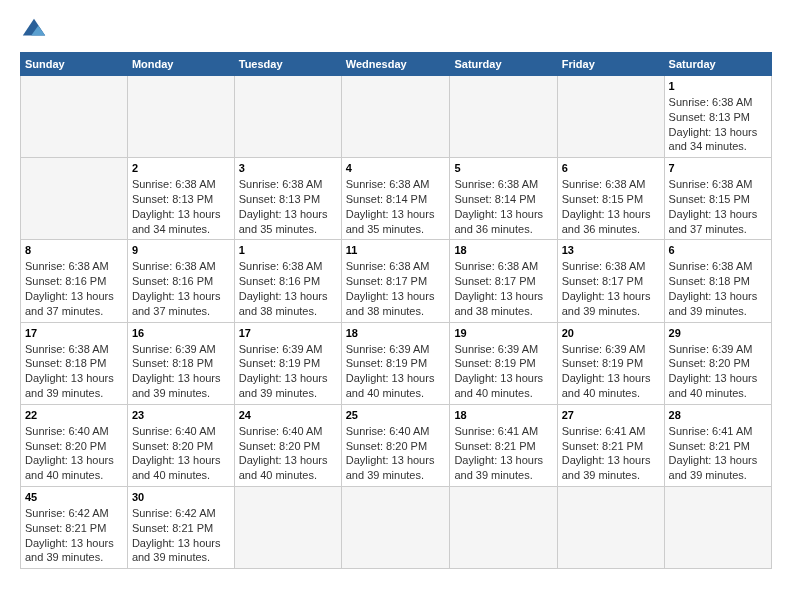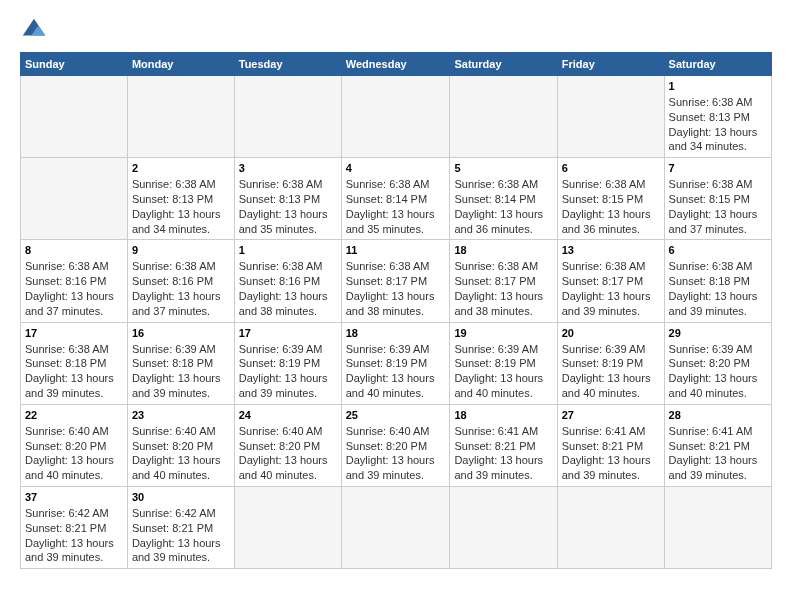--- a/index.html
+++ b/index.html
@@ -255,21 +255,21 @@
             <span class="day-num">27</span>
             <div class="day-info">Sunrise: 6:41 AM<br>Sunset: 8:21 PM<br>Daylight: 13 hours and 39 minutes.</div>
           </td>
           <td>
             <span class="day-num">28</span>
             <div class="day-info">Sunrise: 6:41 AM<br>Sunset: 8:21 PM<br>Daylight: 13 hours and 39 minutes.</div>
           </td>
         </tr>
         <tr class="last-row">
           <td>
-            <span class="day-num">37</span>
+            <span class="day-num">45</span>
             <div class="day-info">Sunrise: 6:42 AM<br>Sunset: 8:21 PM<br>Daylight: 13 hours and 39 minutes.</div>
           </td>
           <td>
             <span class="day-num">30</span>
             <div class="day-info">Sunrise: 6:42 AM<br>Sunset: 8:21 PM<br>Daylight: 13 hours and 39 minutes.</div>
           </td>
           <td class="empty"></td>
           <td class="empty"></td>
           <td class="empty"></td>
           <td class="empty"></td>

